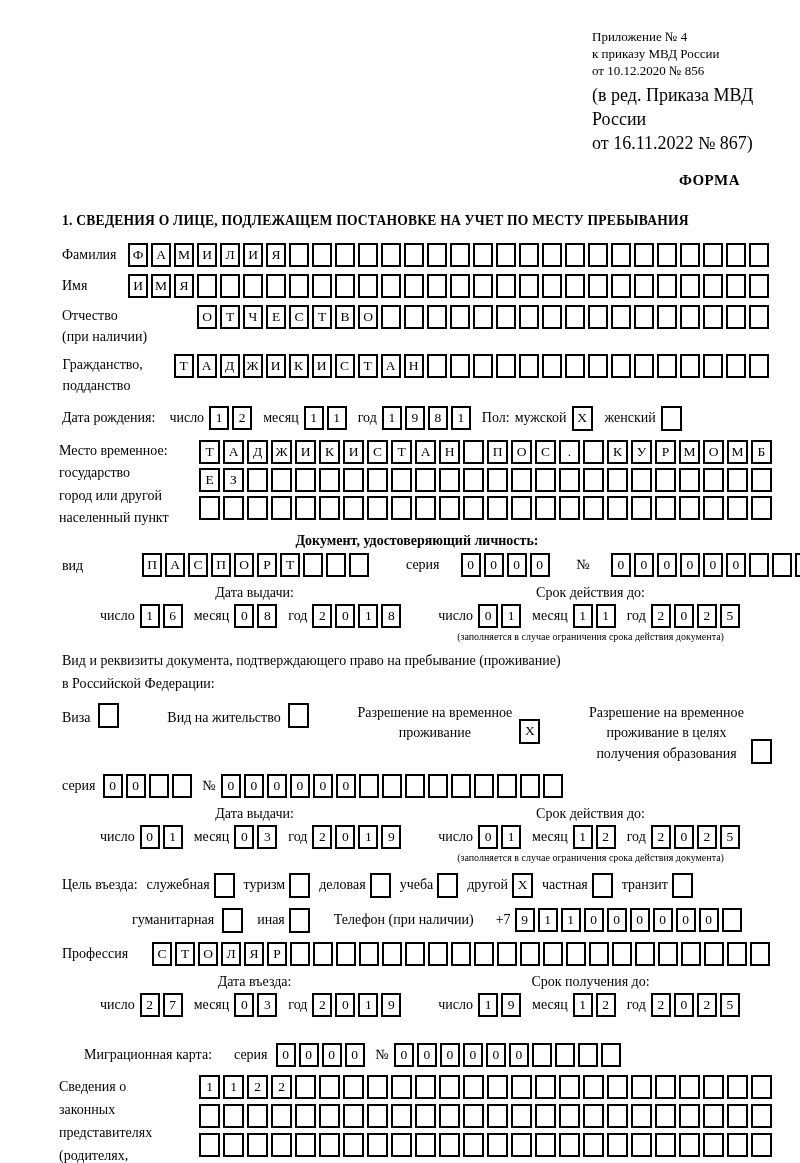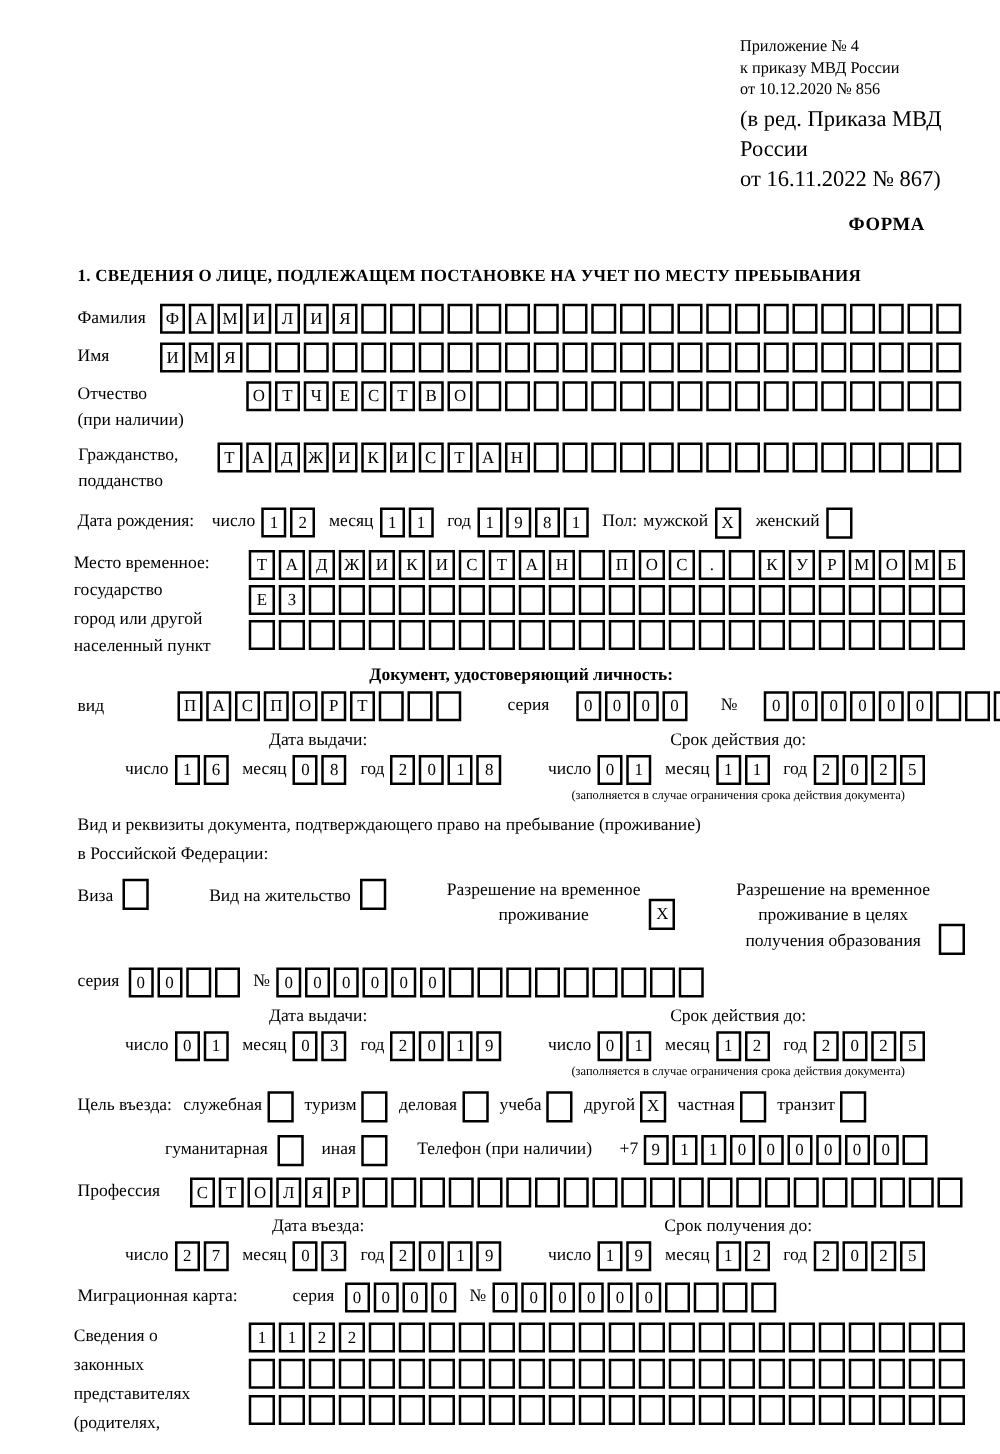--- a/index.html
+++ b/index.html
@@ -638,21 +638,21 @@
         <span class="cells">
             <span class="cell">2</span>
             <span class="cell">0</span>
             <span class="cell">2</span>
             <span class="cell">5</span>
           </span>
       </div>
     </div>
   </div>
 
-  <div class="frow" style="margin-top:9px;">
+  <div class="frow" style="margin-top:26px;text-align:center;">
     <div class="lblcol" style="width:172px;">Миграционная карта:</div>
     <span class="lbl first" style="margin-right:8px;">серия</span>
     <div class="cells">
         <span class="cell">0</span>
         <span class="cell">0</span>
         <span class="cell">0</span>
         <span class="cell">0</span>
       </div>
     <span class="lbl">№</span>
     <div class="cells">

